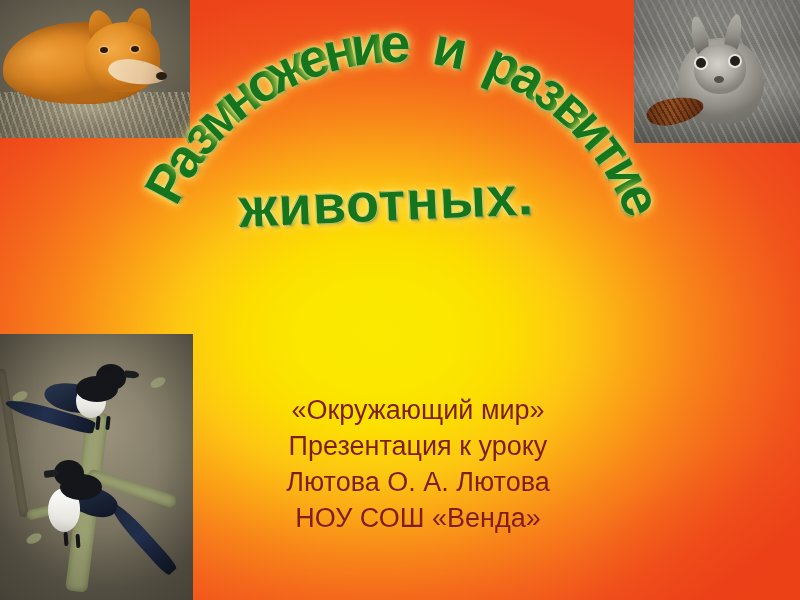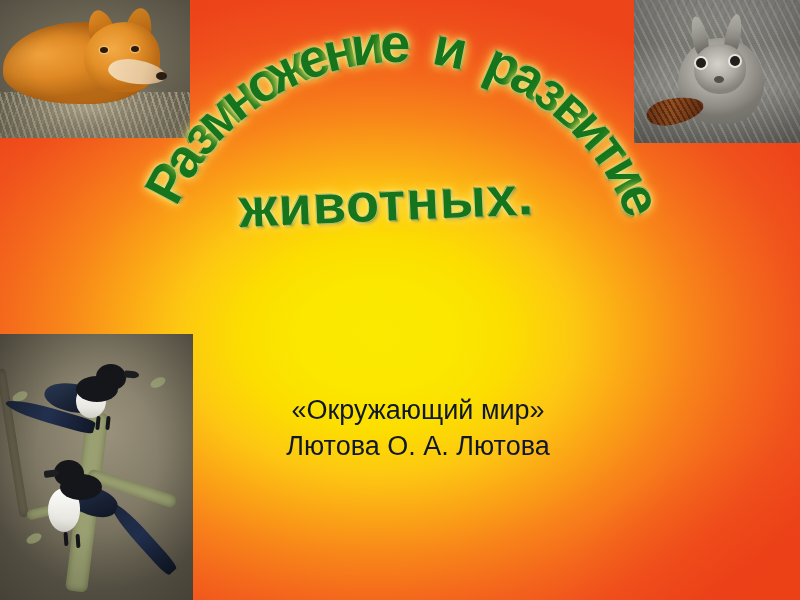--- a/index.html
+++ b/index.html
@@ -286,21 +286,21 @@
     position: absolute;
     left: 212px;
     top: 392px;
     width: 412px;
     text-align: center;
   }
   .subtitle .line {
     font-family: "Liberation Sans", sans-serif;
     font-size: 27px;
     line-height: 36px;
-    color: #0f172a;
+    color: #7f1d1d;
     white-space: nowrap;
   }
 </style>
 </head>
 <body>
 
 <div class="slide">
 
   <div class="bg-gradient"></div>
   <div class="bg-corner-warm"></div>
@@ -391,16 +391,18 @@
       <span class="arc-letter" style="transform: translateX(-50%) rotate(59.9048deg) translateY(-290px);">и</span>
       <span class="arc-letter" style="transform: translateX(-50%) rotate(66deg) translateY(-290px);">е</span>
     </div>
 
   <div class="title-line2">
     <span class="word">животных.</span>
   </div>
 
   <div class="subtitle">
     <div class="line">«Окружающий мир»</div>
+    <div class="line">Презентация к уроку</div>
     <div class="line">Лютова О. А. Лютова</div>
+    <div class="line">НОУ СОШ «Венда»</div>
   </div>
 
 </div>
 
 </body></html>

